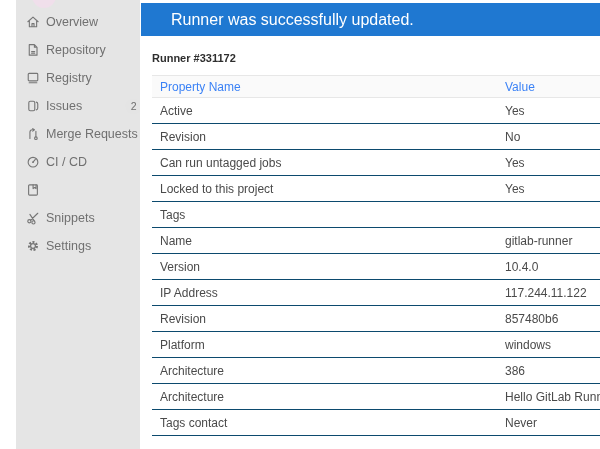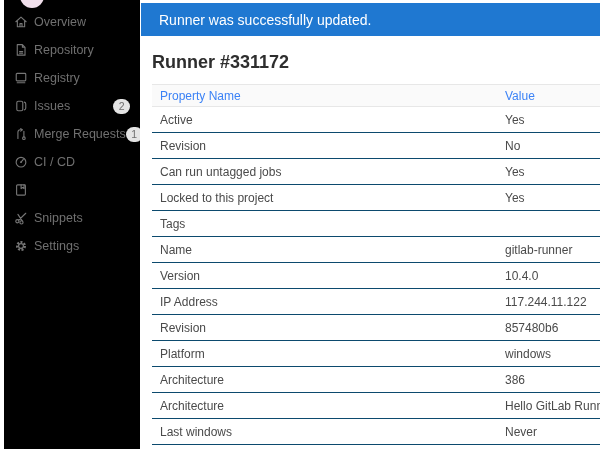--- a/index.html
+++ b/index.html
@@ -5,22 +5,22 @@
   * { box-sizing: border-box; }
   html, body { margin: 0; padding: 0; }
   body {
     width: 600px; height: 449px; overflow: hidden; position: relative;
     background: #ffffff;
     font-family: "Liberation Sans", "DejaVu Sans", sans-serif;
     -webkit-font-smoothing: antialiased;
   }
   
   .sidebar {
-    position: absolute; left: 4px; top: 0; width: 139px; height: 449px;
-    background: #000000; border-right: 1px solid #e3e3e3;
+    position: absolute; left: 16px; top: 0; width: 139px; height: 449px;
+    background: #e5e5e5; border-right: 1px solid #e3e3e3;
   }
   .avatar {
     position: absolute; left: 16px; top: -16px;
     width: 24px; height: 24px; border-radius: 50%;
   }
   .nav { position: absolute; top: 8px; left: 0; right: 0; }
   .nav-item {
     display: flex; align-items: center; height: 28px;
     padding: 0 12px 0 10px; color: #707070; font-size: 12.5px; cursor: pointer;
   }
@@ -28,24 +28,24 @@
   .nav-icon svg { width: 14px; height: 14px; }
   .nav-label { flex: 1; white-space: nowrap; }
   .nav-badge {
     background: #e4e4e4; color: #6e6e6e; border-radius: 8px;
     font-size: 10.5px; height: 15px; line-height: 15px; padding: 0 5.5px;
   }
   
   .content { position: absolute; left: 140px; top: 0; right: 0; bottom: 0; background: #fff; }
   .banner {
     margin: 3px 0 0 1px; height: 33px; display: flex; align-items: center;
-    padding-left: 18px; color: #ffffff; font-size: 14px;
+    padding-left: 30px; color: #ffffff; font-size: 16px;
   }
   .page { padding-left: 12px; }
-  .page-title { margin: 16px 0 0 0; font-size: 18px; font-weight: 700; color: #2e2e2e; }
+  .page-title { margin: 16px 0 0 0; font-size: 11px; font-weight: 700; color: #2e2e2e; }
   table.props {
     margin-top: 11px; border-collapse: collapse; width: 470px;
     font-size: 12px; color: #4a4a4a; table-layout: fixed;
   }
   table.props th, table.props td { padding: 0 8px; text-align: left; overflow: hidden; white-space: nowrap; }
   table.props th {
     height: 22px; background: #fafafa; font-weight: 400; color: #3b82f6;
     border-top: 1px solid #e7e7e7; border-bottom: 1px solid #e7e7e7;
   }
   table.props td { height: 26px; border-bottom: 1px solid #0c4a6e; }
@@ -203,19 +203,19 @@
           </tr>
           <tr>
             <td>Architecture</td>
             <td>386</td>
           </tr>
           <tr>
             <td>Architecture</td>
             <td>Hello GitLab Runner</td>
           </tr>
           <tr>
-            <td>Last windows</td>
+            <td>Tags contact</td>
             <td>Never</td>
           </tr>
         </tbody>
     </table>
   </div>
 </div>
 
 </body></html>

